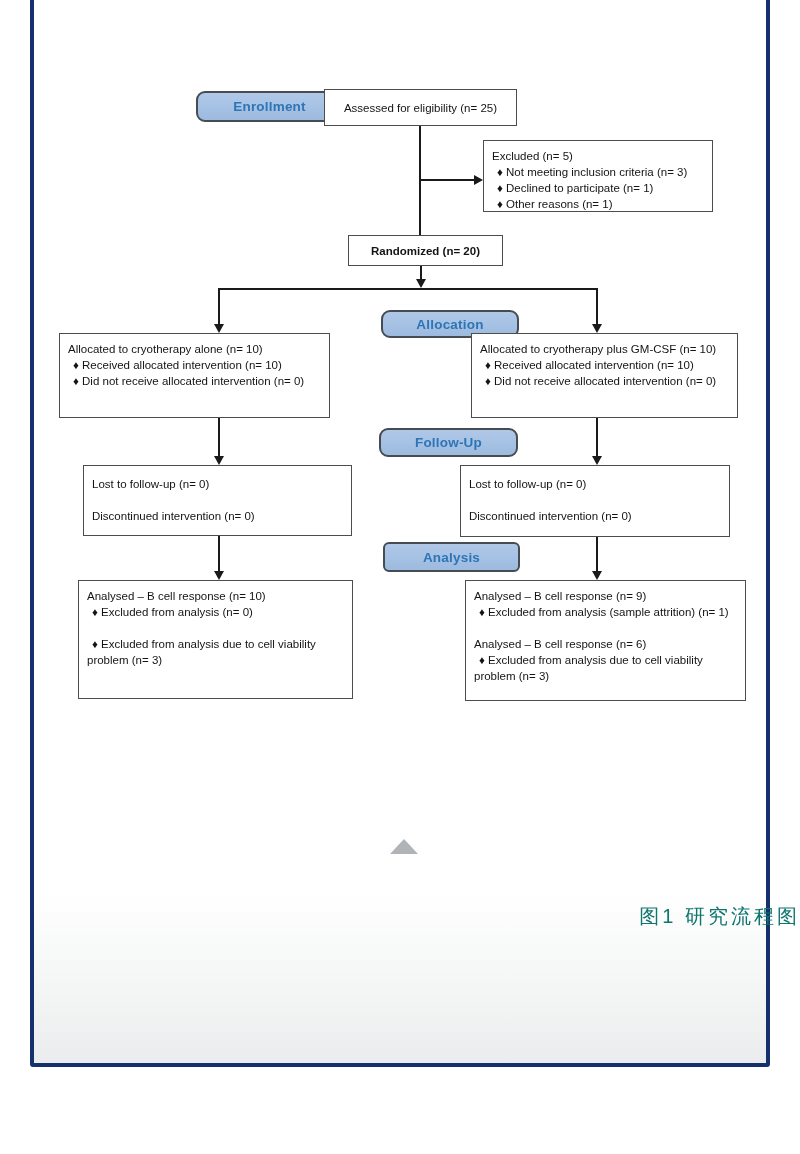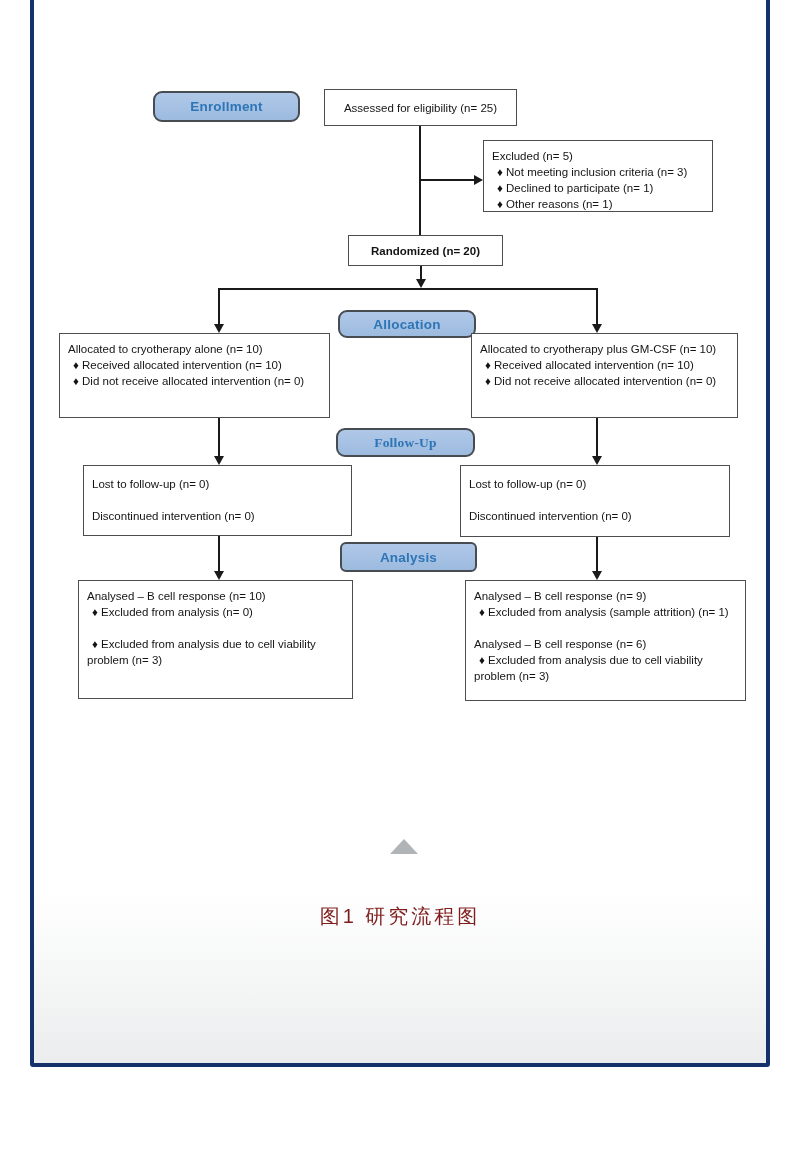--- a/index.html
+++ b/index.html
@@ -37,21 +37,21 @@
   
   .badge {
     position: absolute;
     background: linear-gradient(180deg, #b0c8e8 0%, #9cbbdf 100%);
     border: 2px solid #464c52;
     border-radius: 9px;
     color: #2e75b6;
     font-weight: bold;
     font-size: 13.5px;
     letter-spacing: 0.2px;
-    display: flex; align-items: center; justify-content: center;
+    display: flex; align-items: center; justify-content: center; margin-left: 43px;
   }
 
   
   .vline, .hline { position: absolute; background: #1a1a1a; }
   .vline { width: 2px; }
   .hline { height: 2px; }
   .arr-down {
     position: absolute; width: 0; height: 0;
     border-left: 5px solid transparent;
     border-right: 5px solid transparent;
@@ -70,24 +70,24 @@
     width: 0; height: 0;
     border-left: 14px solid transparent;
     border-right: 14px solid transparent;
     border-bottom: 15px solid #b1b4b7;
     cursor: pointer;
   }
 
   .caption {
     position: absolute;
     left: 0; top: 903px; width: 800px;
-    text-align: center;
+    text-align: right;
     font-size: 20px;
     letter-spacing: 3px;
-    color: #7f1d1d;
+    color: #0f766e;
     font-weight: 500;
   }
 </style>
 </head>
 <body>
 
 <div class="panel"></div>
 
 <div class="content">
 
@@ -138,21 +138,21 @@
     <div class="line">Allocated to cryotherapy plus GM-CSF (n= 10)</div>
     <div class="line bullet">♦ Received allocated intervention (n= 10)</div>
     <div class="line bullet">♦ Did not receive allocated intervention (n= 0)</div>
   </div>
 
   <div class="vline" style="left:218px; top:418px; height:39px;"></div>
   <div class="arr-down" style="left:214px; top:456px;"></div>
   <div class="vline" style="left:596px; top:418px; height:39px;"></div>
   <div class="arr-down" style="left:592px; top:456px;"></div>
 
-  <div class="badge" style="left:336px; top:428px; width:139px; height:29px;font-family:Liberation Serif, serif;">
+  <div class="badge" style="left:336px; top:428px; width:139px; height:29px;">
     <span>Follow-Up</span>
   </div>
 
   <div class="fbox" style="left:83px; top:465px; width:269px; height:71px; padding-top:10px;">
     <div class="line">Lost to follow-up (n= 0)</div>
     <div class="line"></div>
     <div class="line">Discontinued intervention (n= 0)</div>
   </div>
 
   <div class="fbox" style="left:460px; top:465px; width:270px; height:72px; padding-top:10px;">

